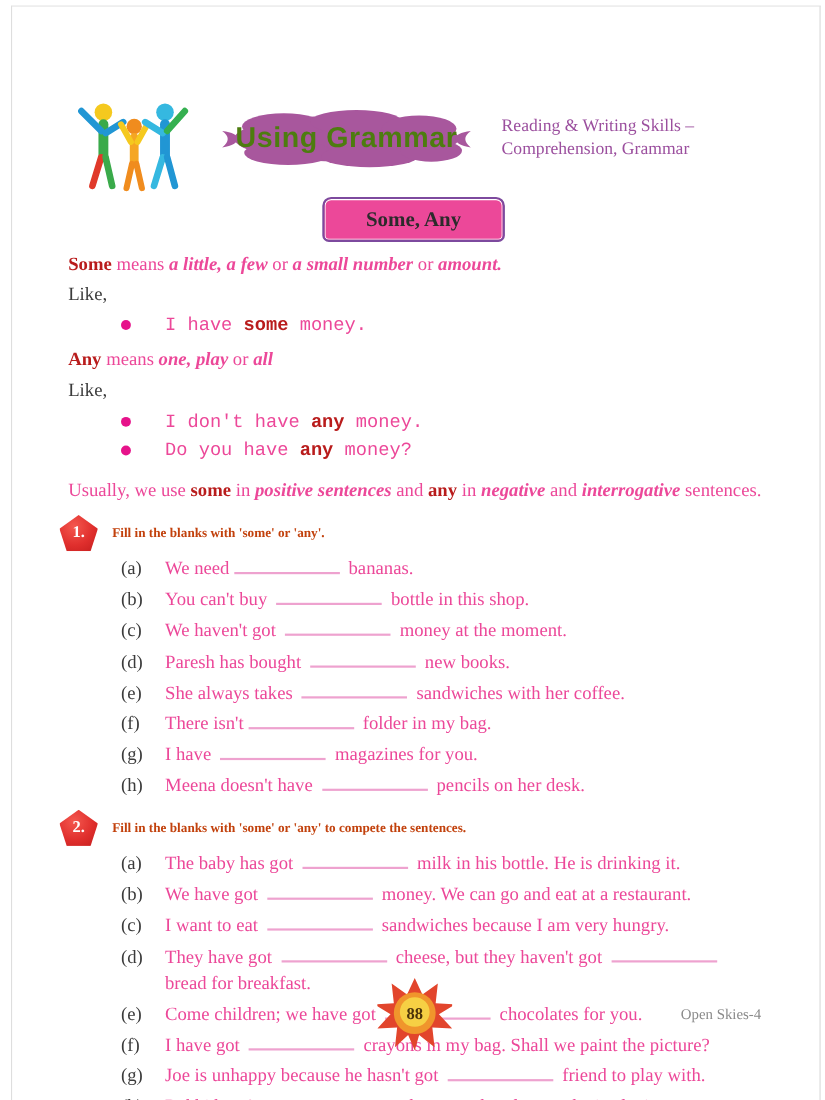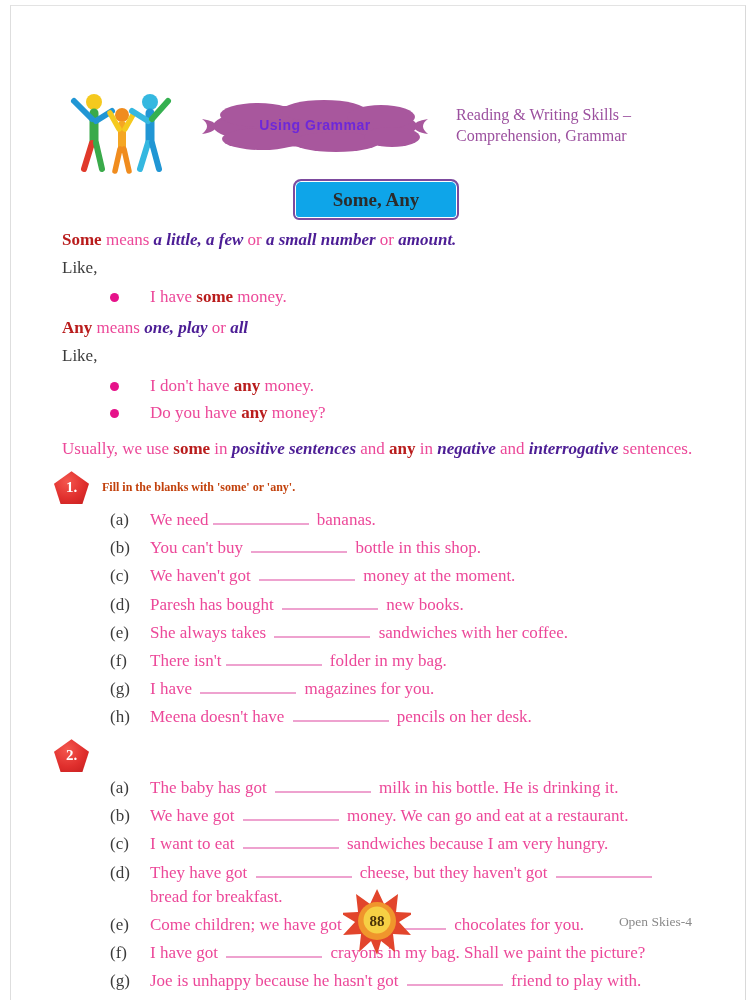--- a/index.html
+++ b/index.html
@@ -17,49 +17,49 @@
   }
   .content { position:relative; padding:0 60px 0 62px; }
 
   
   .header { display:flex; align-items:flex-start; padding-top:93px; }
   .logo { flex:none; width:118px; height:84px; margin-top:-2px; }
   .badge-blob { position:relative; width:238px; height:58px; margin-left:16px; margin-top:4px; flex:none; }
   .badge-blob svg { position:absolute; inset:0; }
   .badge-label {
     position:absolute; inset:0; display:flex; align-items:center; justify-content:center;
-    color:#6d28d9; font-family:"Liberation Sans","DejaVu Sans",sans-serif;
-    font-weight:bold; font-size:14px; letter-spacing:0.5px; padding-bottom:2px;text-align:right;
+    color:#4d7c0f; font-family:"Liberation Sans","DejaVu Sans",sans-serif;
+    font-weight:bold; font-size:26px; letter-spacing:0.5px; padding-bottom:2px;text-align:right;
   }
   .skills { margin-left:22px; margin-top:12px; color:#9b4f9e; font-weight:normal; font-size:16px; line-height:1.3; }
 
   
   .title-box {
     width:162px; margin:4px auto 2px auto; text-align:center;
     border:2px solid #7d4a9e; border-radius:8px 8px 6px 6px;
-    background:#0ea5e9; padding:8px 0 7px 0;
+    background:#ec4899; padding:8px 0 7px 0;
     font-weight:bold; font-size:19px; color:#2b2b2b;
     box-shadow:0 0 0 1px #fff inset;
   }
 
   
   .seg-plain { color:#ec4899; }
   .seg-kw { color:#b91c1c; font-weight:bold; }
-  .seg-kwi { color:#4c1d95; font-weight:bold; font-style:italic; }
+  .seg-kwi { color:#ec4899; font-weight:bold; font-style:italic; }
   .blank {
     display:inline-block; width:96px; height:0.85em;
     border-bottom:2px solid #eea2cf; margin:0 4px;
   }
 
   .intro p { margin:3px 0; line-height:1.45; }
   .rule-line { margin-top:8px !important; }
   .usage { margin-top:14px !important; width:640px; }
 
   .examples { list-style:none; margin:5px 0 9px 0; padding:0 0 0 48px; }
-  .examples li { display:flex; align-items:flex-end; margin:7px 0; }
+  .examples li { display:flex; align-items:flex-end; margin:7px 0;font-family:Liberation Mono, monospace; }
   .dot-cell { flex:none; width:40px; }
   .dot { display:inline-block; width:9px; height:9px; border-radius:50%; background:#e6128a; }
 
   
   .exercise { margin-top:6px; }
   .ex-head { display:flex; align-items:center; margin:10px 0 4px -8px; }
   .num-badge {
     flex:none; width:35px; height:33px; margin-right:13px;
     background:radial-gradient(circle at 38% 32%, #f4574e 0%, #e02f2d 55%, #c31d1d 100%);
     clip-path:polygon(50% 0%, 100% 38%, 81% 100%, 19% 100%, 0% 38%);
@@ -211,20 +211,21 @@
           <div class="ex-item">
             <span class="letter">(h)</span>
             <span class="item-text"><span class="seg-plain">Meena doesn't have </span><span class="blank"></span><span class="seg-plain"> pencils on her desk.</span></span>
           </div>
         </div>
     </div>
 
     <div class="exercise">
       <div class="ex-head">
         <span class="num-badge">2.</span>
+        <span class="ex-title">Fill in the blanks with 'some' or 'any' to compete the sentences.</span>
       </div>
       <div class="ex-items">
 
           <div class="ex-item">
             <span class="letter">(a)</span>
             <span class="item-text"><span class="seg-plain">The baby has got </span><span class="blank"></span><span class="seg-plain"> milk in his bottle. He is drinking it.</span></span>
           </div>
 
           <div class="ex-item">
             <span class="letter">(b)</span>

